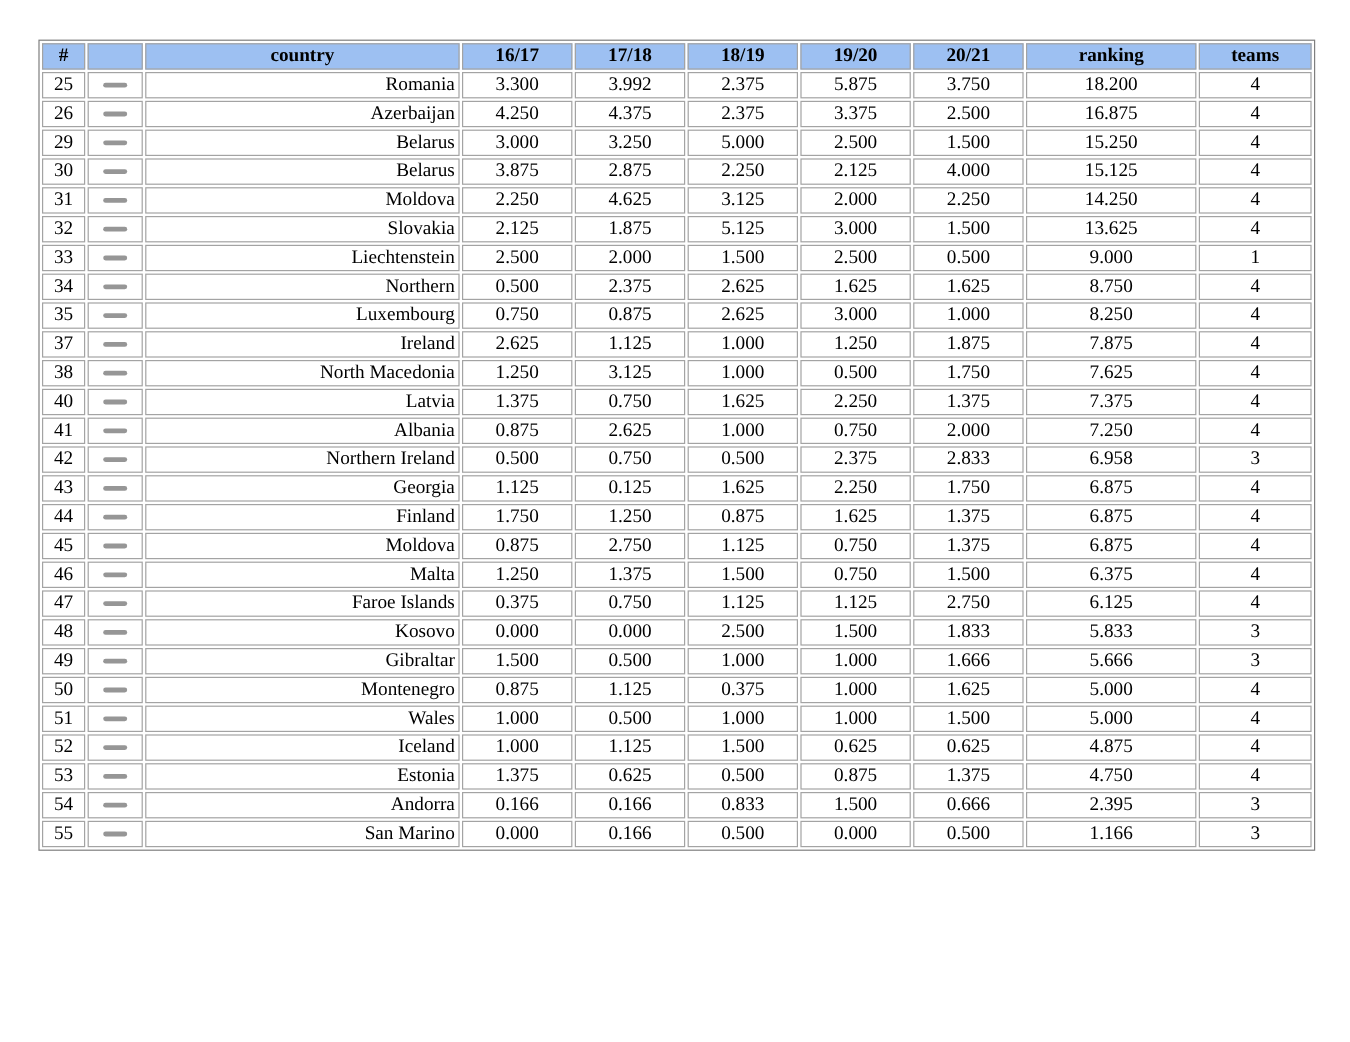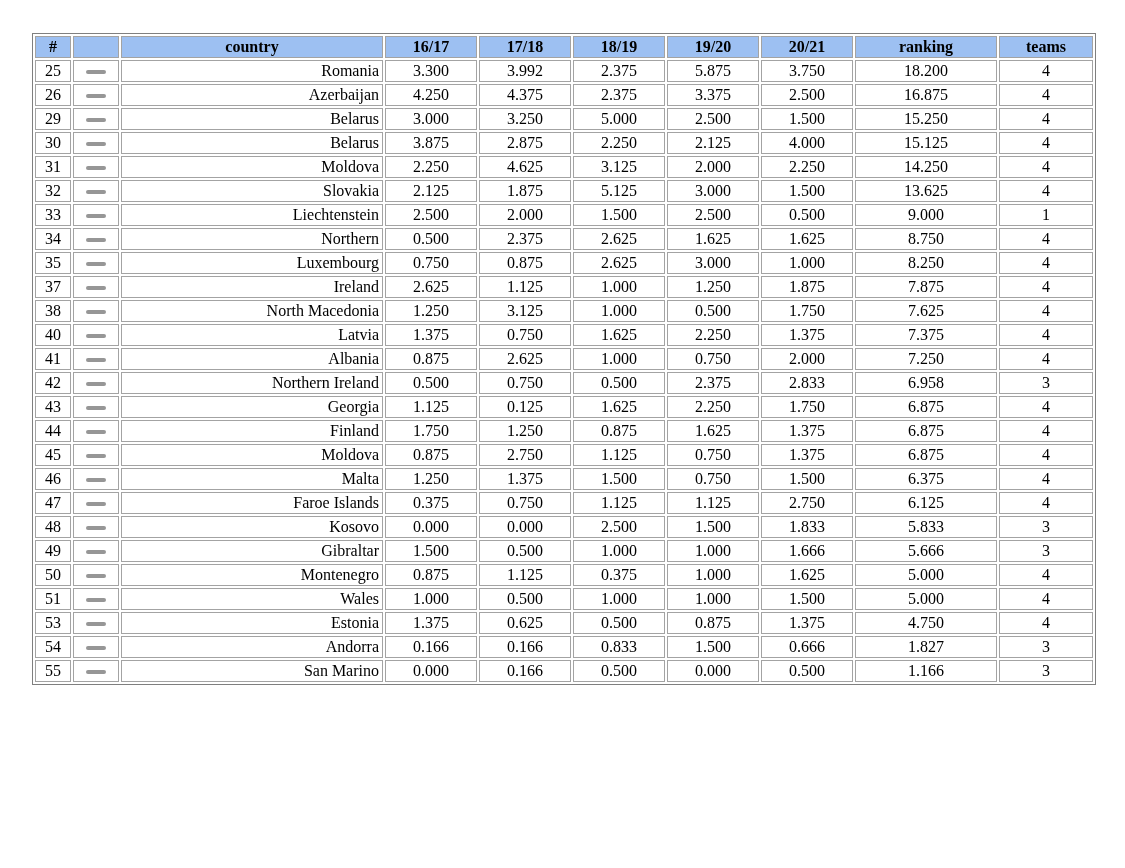--- a/index.html
+++ b/index.html
@@ -364,41 +364,53 @@
           <td class="c2">Wales</td>
           <td class="c3">1.000</td>
           <td class="c4">0.500</td>
           <td class="c5">1.000</td>
           <td class="c6">1.000</td>
           <td class="c7">1.500</td>
           <td class="c8">5.000</td>
           <td class="c9">4</td>
         </tr>
         <tr>
+          <td class="c0">52</td>
+          <td class="c1"><span class="dash"></span></td>
+          <td class="c2">Iceland</td>
+          <td class="c3">1.000</td>
+          <td class="c4">1.125</td>
+          <td class="c5">1.500</td>
+          <td class="c6">0.625</td>
+          <td class="c7">0.625</td>
+          <td class="c8">4.875</td>
+          <td class="c9">4</td>
+        </tr>
+        <tr>
           <td class="c0">53</td>
           <td class="c1"><span class="dash"></span></td>
           <td class="c2">Estonia</td>
           <td class="c3">1.375</td>
           <td class="c4">0.625</td>
           <td class="c5">0.500</td>
           <td class="c6">0.875</td>
           <td class="c7">1.375</td>
           <td class="c8">4.750</td>
           <td class="c9">4</td>
         </tr>
         <tr>
           <td class="c0">54</td>
           <td class="c1"><span class="dash"></span></td>
           <td class="c2">Andorra</td>
           <td class="c3">0.166</td>
           <td class="c4">0.166</td>
           <td class="c5">0.833</td>
           <td class="c6">1.500</td>
           <td class="c7">0.666</td>
-          <td class="c8">1.827</td>
+          <td class="c8">2.395</td>
           <td class="c9">3</td>
         </tr>
         <tr>
           <td class="c0">55</td>
           <td class="c1"><span class="dash"></span></td>
           <td class="c2">San Marino</td>
           <td class="c3">0.000</td>
           <td class="c4">0.166</td>
           <td class="c5">0.500</td>
           <td class="c6">0.000</td>

